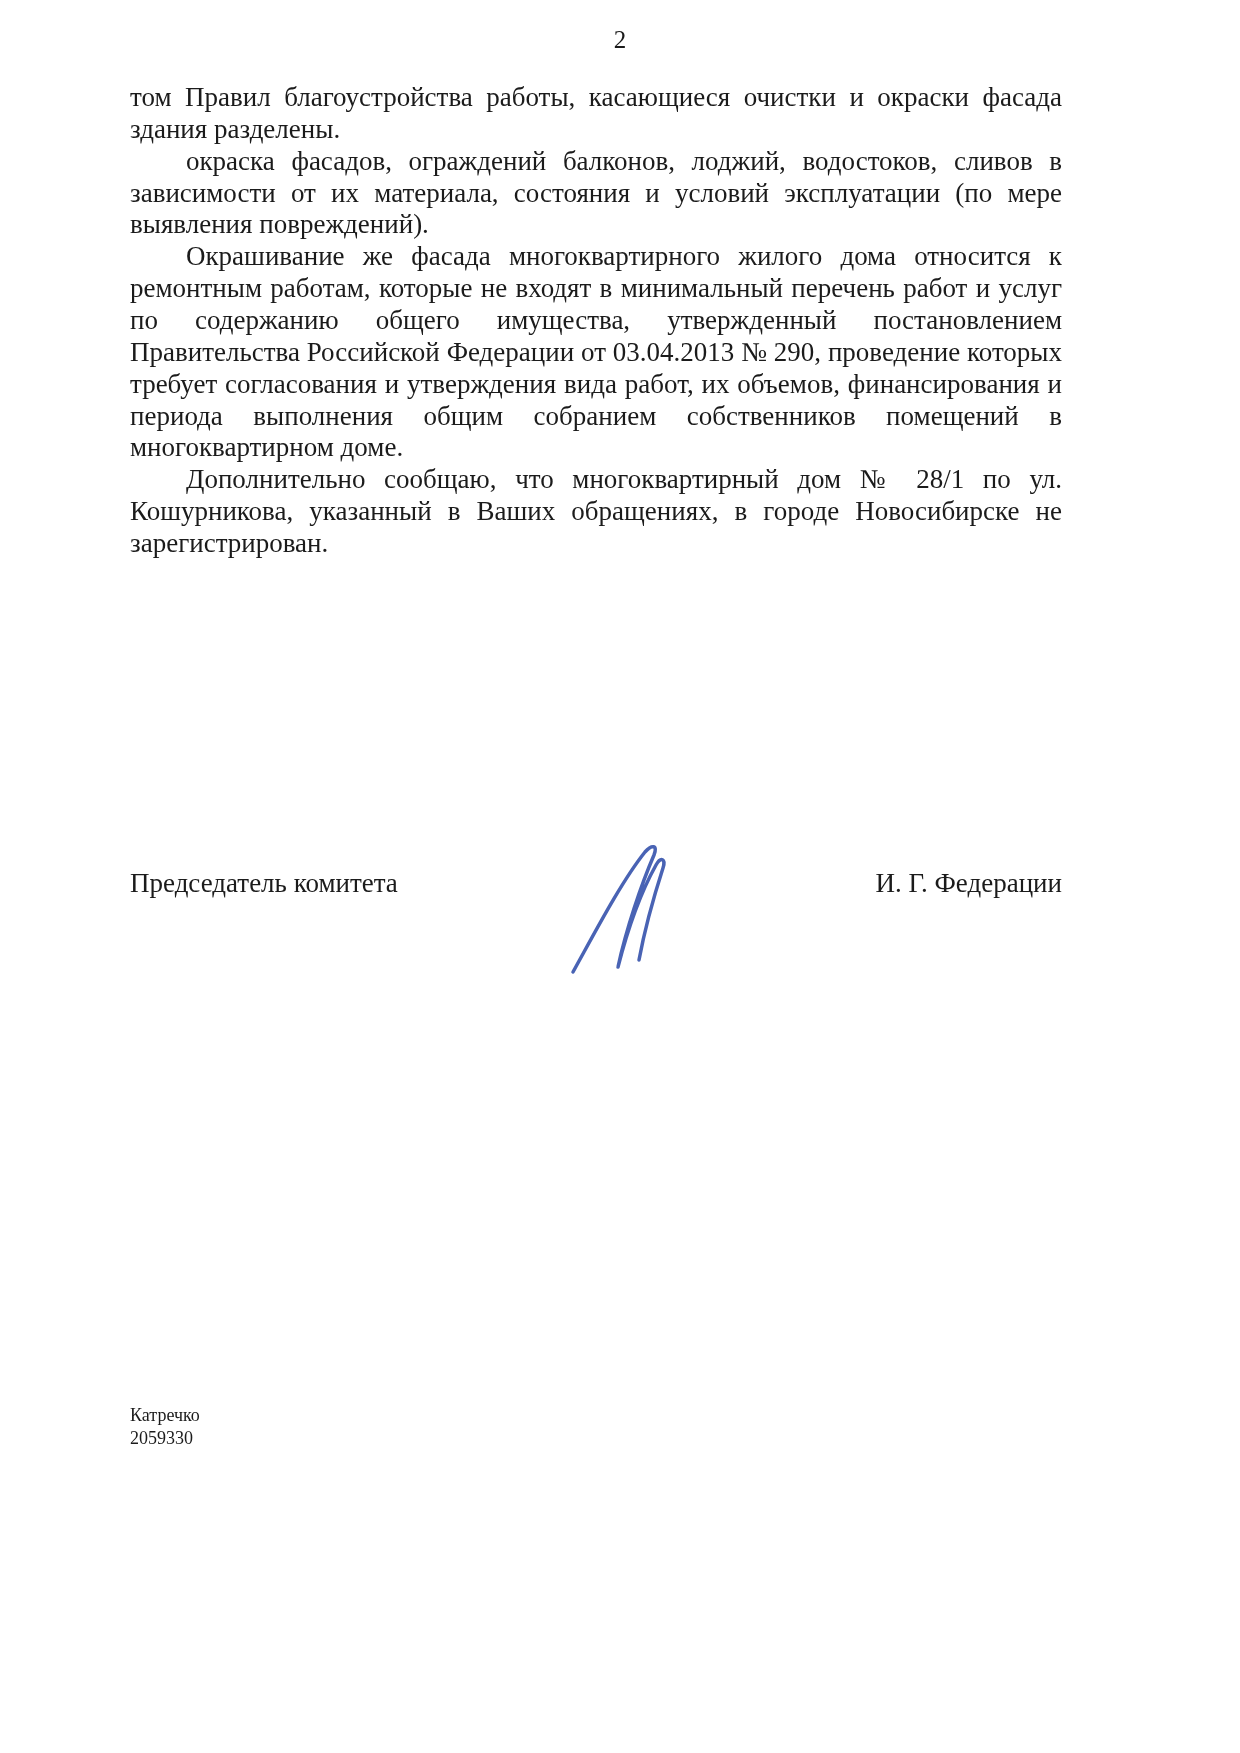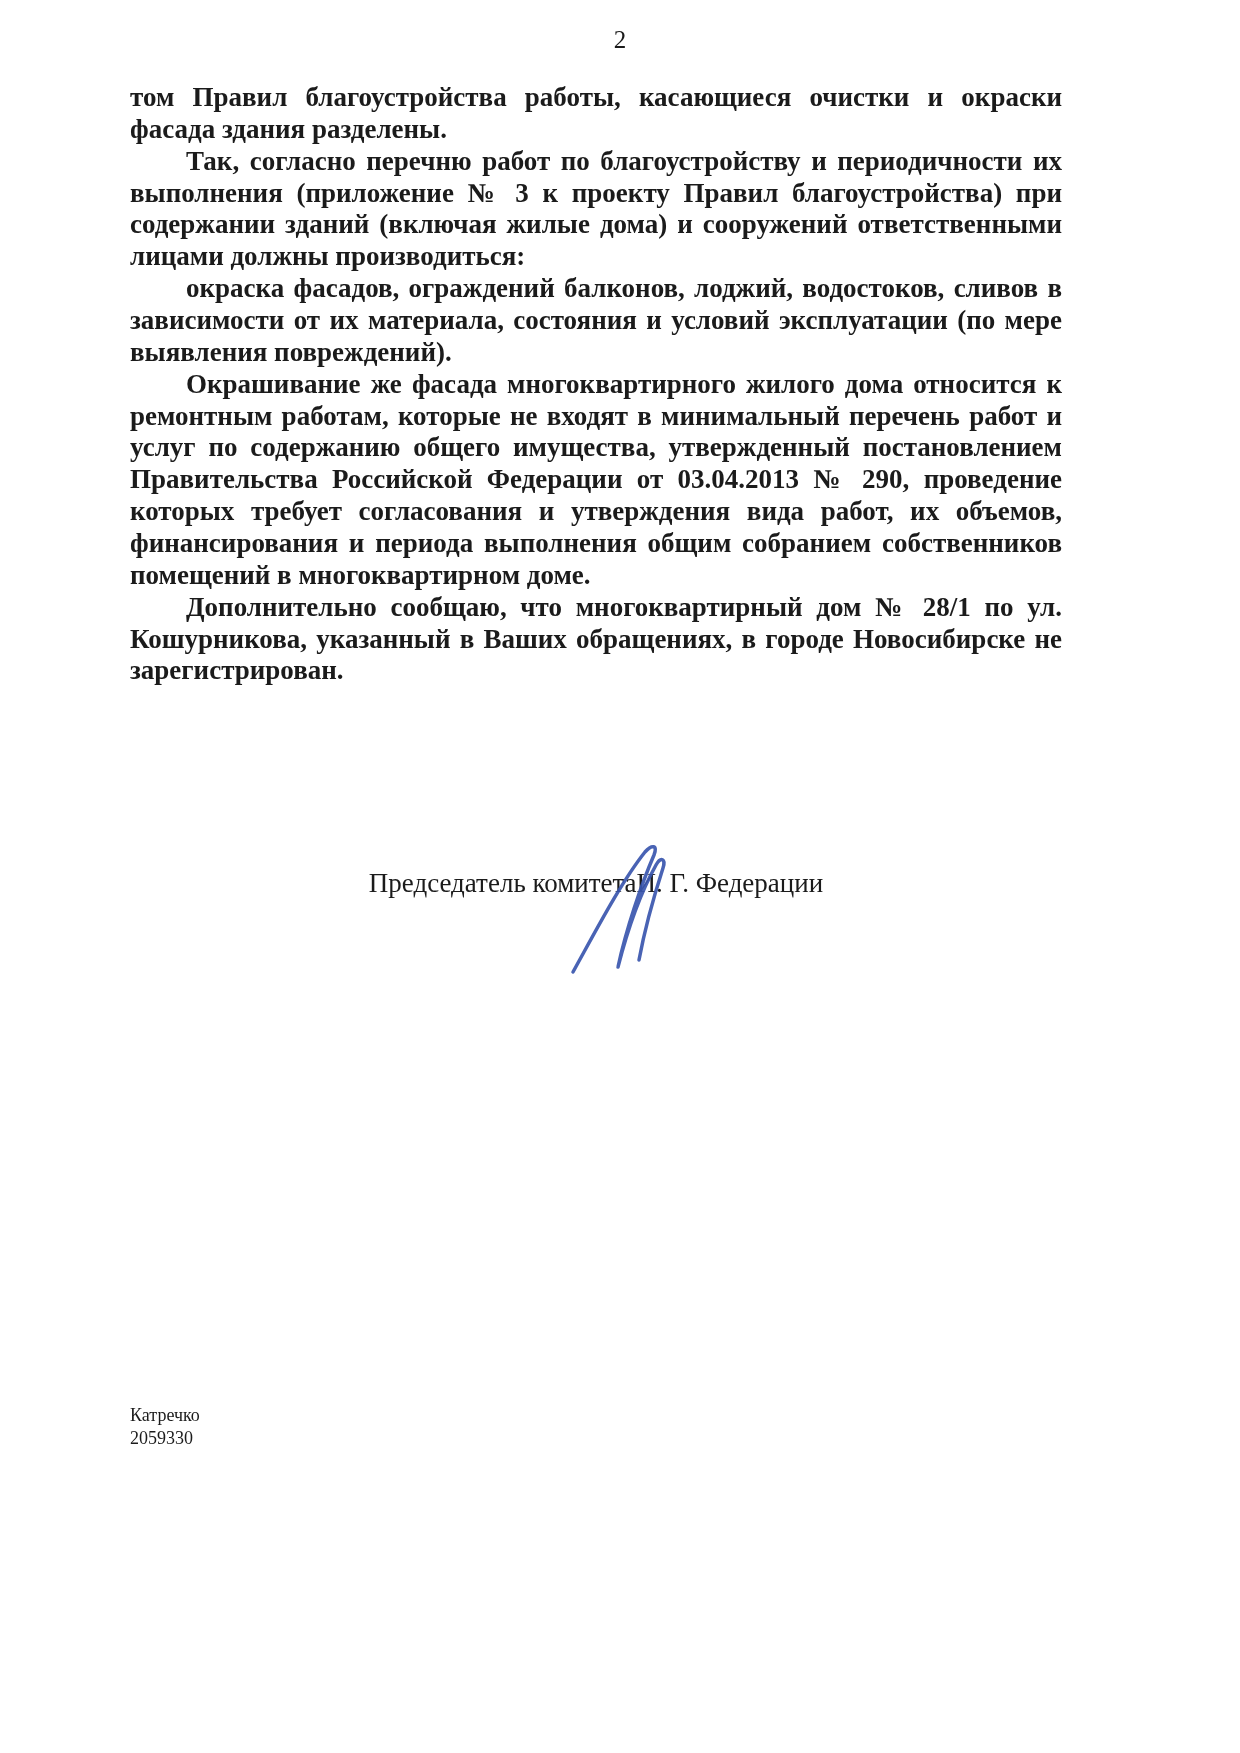--- a/index.html
+++ b/index.html
@@ -30,32 +30,31 @@
     left: 130px;
     width: 932px;
     font-size: 27px;
     line-height: 1.18;
     text-align: justify;
   }
   .body-text p {
     margin: 0;
     padding: 0;
     text-indent: 56px;
-    font-weight: bold;
   }
   .body-text p.no-indent {
     text-indent: 0;
   }
   .signature-row {
     position: absolute;
     top: 868px;
     left: 130px;
     width: 932px;
     display: flex;
-    justify-content: center;
+    justify-content: space-between;
     align-items: flex-start;
     font-size: 27px;
   }
   .signature-svg {
     position: absolute;
     top: 840px;
     left: 565px;
     width: 140px;
     height: 140px;
   }
@@ -69,21 +68,20 @@
 </style>
 </head>
 <body>
 
 <div class="page">
 
   <div class="page-number">2</div>
 
   <div class="body-text">
     <p class="no-indent">том Правил благоустройства работы, касающиеся очистки и окраски фасада здания разделены.</p>
-    <p>Так, согласно перечню работ по благоустройству и периодичности их выполнения (приложение № 3 к проекту Правил благоустройства) при содержании зданий (включая жилые дома) и сооружений ответственными лицами должны производиться:</p>
     <p>окраска фасадов, ограждений балконов, лоджий, водостоков, сливов в зависимости от их материала, состояния и условий эксплуатации (по мере выявления повреждений).</p>
     <p>Окрашивание же фасада многоквартирного жилого дома относится к ремонтным работам, которые не входят в минимальный перечень работ и услуг по содержанию общего имущества, утвержденный постановлением Правительства Российской Федерации от 03.04.2013 № 290, проведение которых требует согласования и утверждения вида работ, их объемов, финансирования и периода выполнения общим собранием собственников помещений в многоквартирном доме.</p>
     <p>Дополнительно сообщаю, что многоквартирный дом № 28/1 по ул. Кошурникова, указанный в Ваших обращениях, в городе Новосибирске не зарегистрирован.</p>
   </div>
 
   <div class="signature-row">
     <span>Председатель комитета</span>
     <span>И. Г. Федерации</span>
   </div>
 

